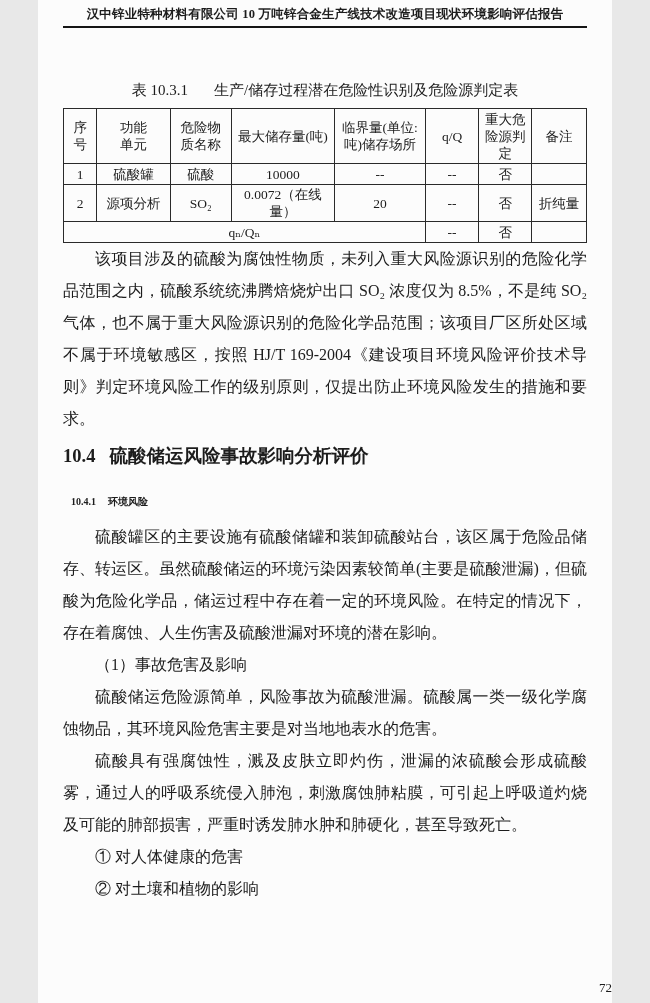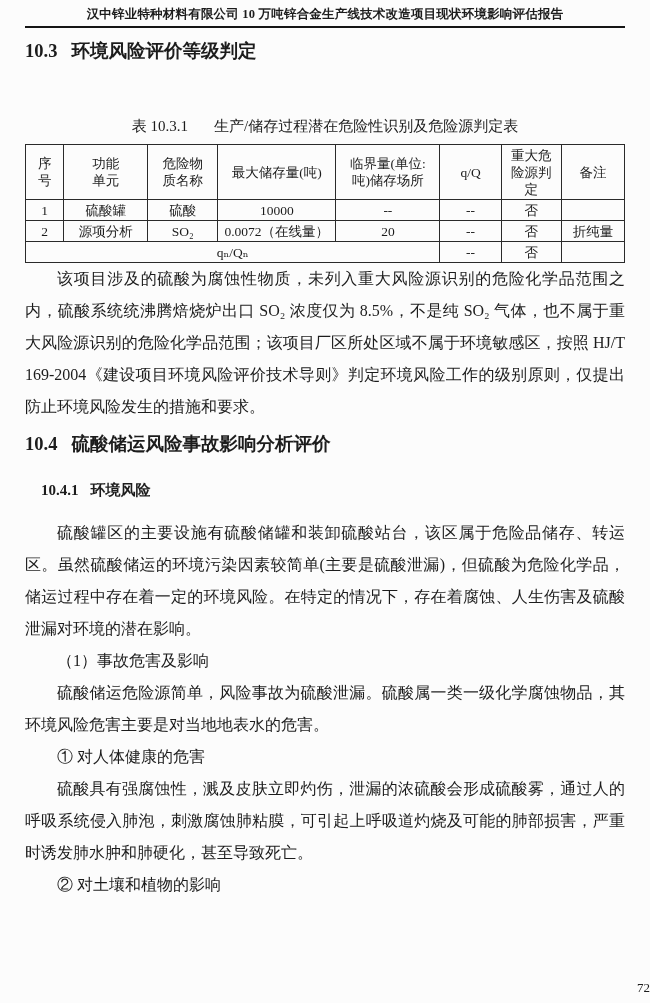--- a/index.html
+++ b/index.html
@@ -1,19 +1,19 @@
 <!DOCTYPE html>
 <html><head>
 <meta charset="utf-8">
 <style>
   html,body { margin:0; padding:0; }
   body { background:#e8e8e8; }
   .page {
     position:relative;
-    width:650px; height:1003px;
+    width:574px; height:1003px;
     margin:0 auto;
     background:#fcfcfc;
     box-sizing:border-box;
     padding:0 25px;
     font-family:"Liberation Serif","DejaVu Serif",serif;
     color:#1c1c1c;
     overflow:hidden;
   }
   .doc-header {
     padding-top:7px; padding-bottom:4px;
@@ -34,22 +34,22 @@
   .indent { text-indent:32px; }
   .first-par { margin-top:11px; line-height:30px; }
   .sec-h1 {
     margin:0; margin-top:10px;
     font-size:18.5px; font-weight:bold;
     line-height:26px;
   }
   .sec-h1 .sec-num { margin-right:14px; }
   .sec-h1.h-104 { margin-top:8px; }
   .sec-h2 {
-    margin:16px; margin-top:22px;
-    font-size:15px; font-weight:bold;
+    margin:8px; margin-top:22px;
+    font-size:10px; font-weight:bold;
     line-height:22px;
   }
   .sec-h2 .sec-num { margin-right:12px; }
   .par-after-h1 { margin-top:10px; }
   .tbl-caption {
     margin-top:50px;
     text-align:center;
     font-size:15px;
     line-height:24px;
   }
@@ -79,21 +79,20 @@
   }
 </style>
 </head>
 <body>
 
 <div class="page">
 
   <div class="doc-header">汉中锌业特种材料有限公司 10 万吨锌合金生产线技术改造项目现状环境影响评估报告</div>
 
 
-  <h2 class="sec-h1"><span class="sec-num">10.3</span><span>环境风险评价等级判定</span></h2>
 
 
   <div class="tbl-caption"><span class="cap-label">表 10.3.1</span><span>生产/储存过程潜在危险性识别及危险源判定表</span></div>
 
   <table class="risk-table">
     <colgroup>
       <col style="width:6.4%">
       <col style="width:14%">
       <col style="width:11.7%">
       <col style="width:19.7%">
@@ -150,19 +149,19 @@
 
   <p class="body-par indent par-after-h1">该项目涉及的硫酸为腐蚀性物质，未列入重大风险源识别的危险化学品范围之内，硫酸系统统沸腾焙烧炉出口 SO₂ 浓度仅为 8.5%，不是纯 SO₂ 气体，也不属于重大风险源识别的危险化学品范围；该项目厂区所处区域不属于环境敏感区，按照 HJ/T 169-2004《建设项目环境风险评价技术导则》判定环境风险工作的级别原则，仅提出防止环境风险发生的措施和要求。</p>
 
   <h2 class="sec-h1 h-104"><span class="sec-num">10.4</span><span>硫酸储运风险事故影响分析评价</span></h2>
 
   <h3 class="sec-h2"><span class="sec-num">10.4.1</span><span>环境风险</span></h3>
 
   <p class="body-par indent par-after-h1">硫酸罐区的主要设施有硫酸储罐和装卸硫酸站台，该区属于危险品储存、转运区。虽然硫酸储运的环境污染因素较简单(主要是硫酸泄漏)，但硫酸为危险化学品，储运过程中存在着一定的环境风险。在特定的情况下，存在着腐蚀、人生伤害及硫酸泄漏对环境的潜在影响。</p>
   <p class="body-par indent">（1）事故危害及影响</p>
   <p class="body-par indent">硫酸储运危险源简单，风险事故为硫酸泄漏。硫酸属一类一级化学腐蚀物品，其环境风险危害主要是对当地地表水的危害。</p>
+  <p class="body-par indent">硫酸具有强腐蚀性，溅及皮肤立即灼伤，泄漏的浓硫酸会形成硫酸雾，通过人的呼吸系统侵入肺泡，刺激腐蚀肺粘膜，可引起上呼吸道灼烧及可能的肺部损害，严重时诱发肺水肿和肺硬化，甚至导致死亡。</p>
   <p class="body-par indent">① 对人体健康的危害</p>
-  <p class="body-par indent">硫酸具有强腐蚀性，溅及皮肤立即灼伤，泄漏的浓硫酸会形成硫酸雾，通过人的呼吸系统侵入肺泡，刺激腐蚀肺粘膜，可引起上呼吸道灼烧及可能的肺部损害，严重时诱发肺水肿和肺硬化，甚至导致死亡。</p>
   <p class="body-par indent">② 对土壤和植物的影响</p>
 
   <div class="footer-pagenum">72</div>
 
 </div>
 
 </body></html>

